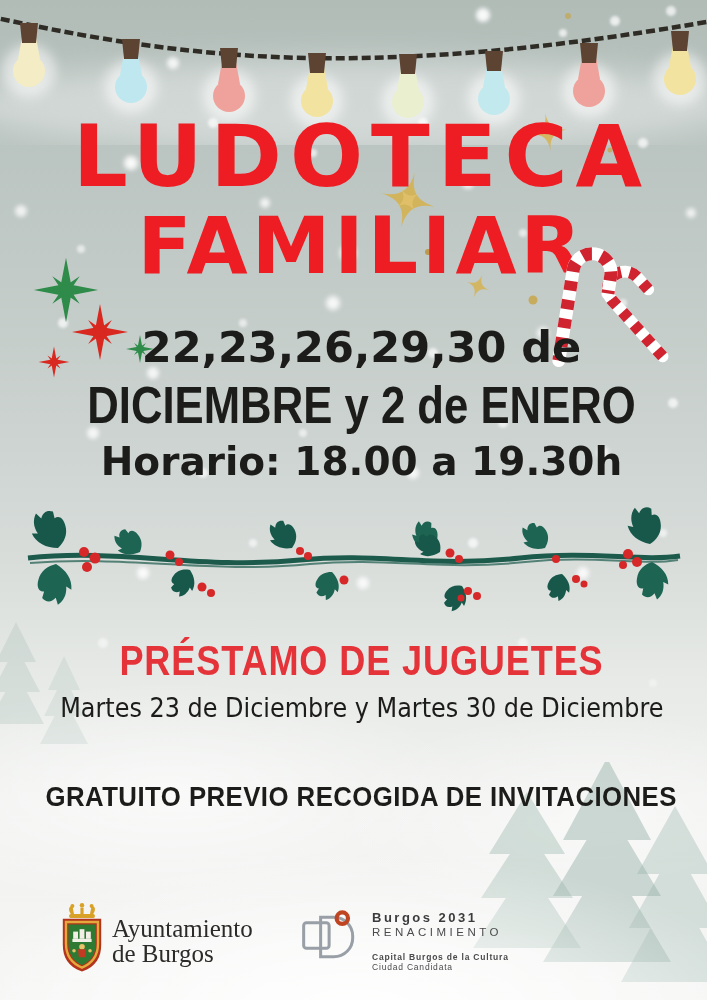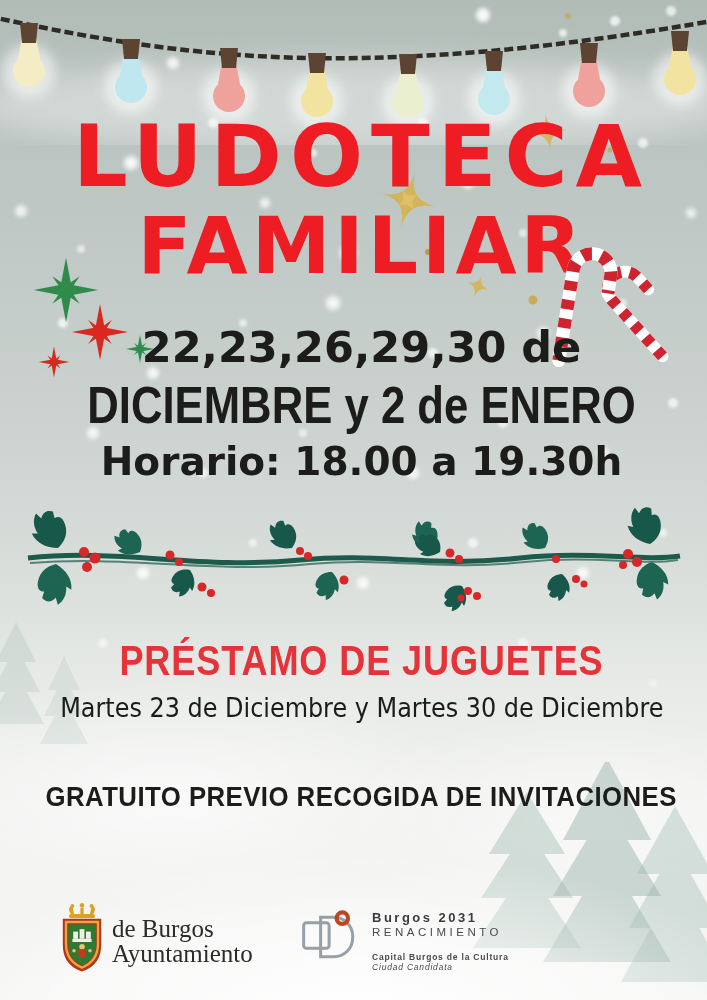--- a/index.html
+++ b/index.html
@@ -62,21 +62,21 @@
   .toy-sched{font-family:"DejaVu Sans",sans-serif;font-weight:400;font-size:30px;line-height:40px;margin-top:2px;}
   .notice{top:778px;font-size:28px;line-height:37px;letter-spacing:.5px;font-weight:bold;}
   .notice .squeeze{transform:scaleX(.92);}
   
   .city-text{left:112px;top:916px;font-family:"Liberation Serif",serif;font-size:25px;
     line-height:25px;color:#2c2b29;}
   .b2031-text{left:372px;top:910px;color:#3c3c3e;}
   .b2031-name{font-size:13px;font-weight:700;letter-spacing:2.5px;line-height:15px;}
   .b2031-sub{font-size:11.5px;letter-spacing:3.5px;line-height:14px;color:#4a4a4c;}
   .b2031-tag1{font-size:8.5px;font-weight:700;letter-spacing:.8px;line-height:10px;margin-top:13px;color:#4a4a4c;}
-  .b2031-tag2{font-size:8.5px;font-style:italic;letter-spacing:.8px;line-height:10px;color:#4a4a4c;}
+  .b2031-tag2{font-size:8.5px;letter-spacing:.8px;line-height:10px;color:#4a4a4c;}
   svg{display:block;}
 </style>
 </head>
 <body>
 
 <div class="poster">
 
   <div class="abs hill2"></div>
   <div class="abs hill3"></div>
 
@@ -281,22 +281,22 @@
         <rect x="27" y="33" width="6" height="12"></rect>
         <rect x="35" y="36" width="6" height="9"></rect>
       <rect x="18" y="45" width="24" height="4"></rect>
     </g>
     <circle cx="30" cy="55" r="3.5" fill="#e9c46a"></circle>
     <path d="M25 58 L35 58 L34 68 L26 68 Z" fill="#c23a22"></path>
     <circle cx="20" cy="60" r="2.2" fill="#e9c46a"></circle>
       <circle cx="40" cy="60" r="2.2" fill="#e9c46a"></circle>
   </svg>
   <div class="abs city-text">
+    <div>Ayuntamiento</div>
     <div>de Burgos</div>
-    <div>Ayuntamiento</div>
   </div>
 
   <svg class="abs" style="left:298px;top:906px;" width="66" height="62" viewBox="0 0 70 64">
     <rect x="6" y="17" width="27" height="27" rx="3" fill="none" stroke="#999fa6" stroke-width="3.2"></rect>
     <path d="M24 11 H38 A 20 20 0 0 1 58 31 V 33 A 20 20 0 0 1 38 53 H24 Z" fill="none" stroke="#999fa6" stroke-width="3.2"></path>
     <circle cx="47" cy="12" r="6" fill="none" stroke="#bf4522" stroke-width="4.5"></circle>
   </svg>
   <div class="abs b2031-text">
     <div class="b2031-name">Burgos 2031</div>
     <div class="b2031-sub">RENACIMIENTO</div>

